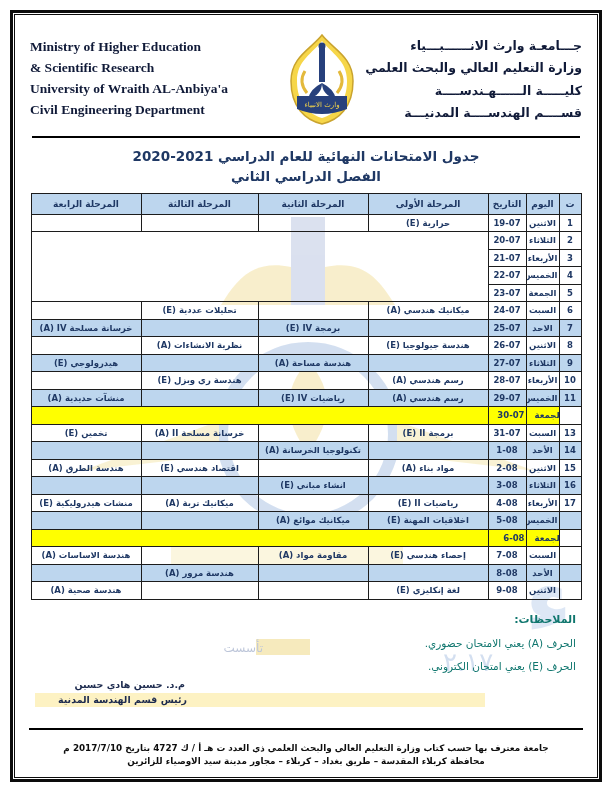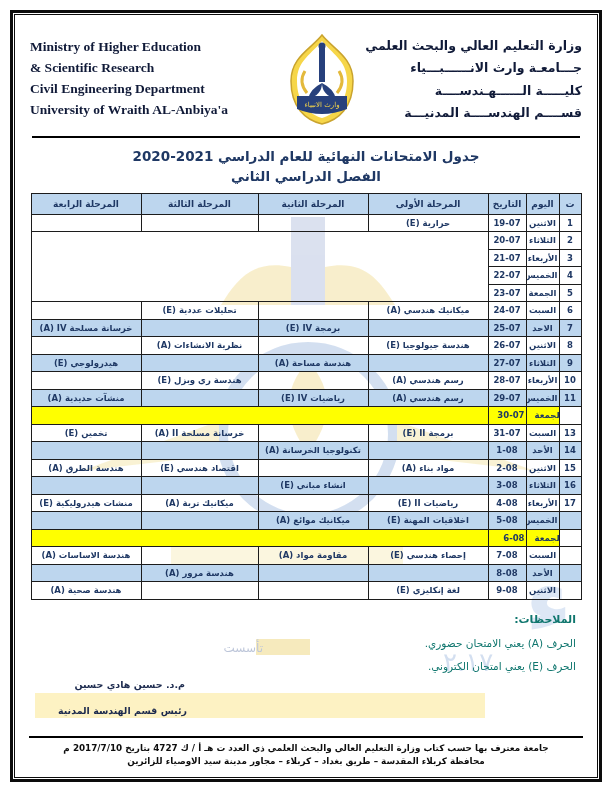--- a/index.html
+++ b/index.html
@@ -37,25 +37,25 @@
   
   .notes{direction:rtl;text-align:right;margin:13px 6px 0 0;position:relative;z-index:2;color:#0f766e;}
   .notes-heading{font-size:11px;font-weight:bold;}
   .notes-line{font-size:10.5px;font-weight:normal;margin-top:11px;}
 
   
   .signature{position:absolute;left:12px;top:666px;z-index:2;direction:rtl;width:460px;
              text-align:left;color:#1c2a4e;}
   .sig-name{font-size:9.5px;font-weight:bold;padding-right:300px;white-space:nowrap;text-align:right;}
   .sig-title{font-size:9.5px;font-weight:bold;margin-top:3px;background:var(--sig-highlight,#fdf2c3);
-             padding:12px 0 2px 8px;width:450px;box-sizing:border-box;text-align:right;padding-right:298px;white-space:nowrap;}
+             padding:1px 0 2px 8px;width:450px;box-sizing:border-box;text-align:right;padding-right:298px;white-space:nowrap;}
 
   
   .footer{position:absolute;left:16px;right:16px;bottom:11px;border-top:2.5px solid #000;
-          padding-top:4px;z-index:2;direction:rtl;text-align:center;color:#0e0e0e;}
+          padding-top:12px;z-index:2;direction:rtl;text-align:center;color:#0e0e0e;}
   .footer-line{font-size:8.8px;font-weight:bold;line-height:1.5;}
 
   
   .watermark{position:absolute;left:40px;top:196px;z-index:1;pointer-events:none;}
   .wm-big{font-weight:bold;}
 </style>
 </head>
 <body>
 
 <div class="sheet">
@@ -77,42 +77,42 @@
       <text x="390" y="462" font-size="26" fill="#a9c0e2">٢.١٧</text>
     </g>
   </svg>
 
   <div class="content">
 
     <div class="hdr">
       <div class="hdr-en">
         <div>Ministry of Higher Education</div>
         <div>&amp; Scientific Research</div>
+        <div>University of Wraith AL-Anbiya'a</div>
         <div>Civil Engineering Department</div>
-        <div>University of Wraith AL-Anbiya'a</div>
       </div>
 
       <div class="hdr-logo">
         <svg width="78" height="94" viewBox="0 0 78 94" aria-hidden="true">
           <path d="M39 2 C50 16 70 24 70 48 C70 74 56 87 39 91 C22 87 8 74 8 48 C8 24 28 16 39 2 Z" fill="#f6d649" stroke="#c9a32e" stroke-width="1.5"></path>
           <path d="M39 8 C48 20 64 27 64 48 C64 70 52 81 39 85 C26 81 14 70 14 48 C14 27 30 20 39 8 Z" fill="#ffffff"></path>
           <circle cx="39" cy="13" r="3.5" fill="#27407c"></circle>
           <rect x="36" y="15" width="6" height="34" fill="#27407c"></rect>
           <path d="M39 50 q-12 6 -14 16 q14 -4 14 -16" fill="#27407c"></path>
           <path d="M39 50 q12 6 14 16 q-14 -4 -14 -16" fill="#27407c"></path>
           <path d="M22 38 q-7 11 2 22" stroke="#e3b93c" stroke-width="3" fill="none"></path>
           <path d="M56 38 q7 11 -2 22" stroke="#e3b93c" stroke-width="3" fill="none"></path>
           <path d="M14 63 h50 v13 q-25 10 -50 0 Z" fill="#27407c"></path>
           <text x="39" y="73.5" font-size="7" fill="#f6d649" text-anchor="middle" direction="rtl">وارث الانبياء</text>
         </svg>
       </div>
 
       <div class="hdr-ar">
+        <div>جـــامعـة وارث الانــــــبـــياء</div>
         <div>وزارة التعليم العالي والبحث العلمي</div>
-        <div>جـــامعـة وارث الانــــــبـــياء</div>
         <div>كليـــــة الــــــهـندســــة</div>
         <div>قســــم الهندســــة المدنيـــة</div>
       </div>
     </div>
     <hr class="hdr-rule">
 
     <div class="title">
       <div>جدول الامتحانات النهائية للعام الدراسي 2021-2020</div>
       <div>الفصل الدراسي الثاني</div>
     </div>

